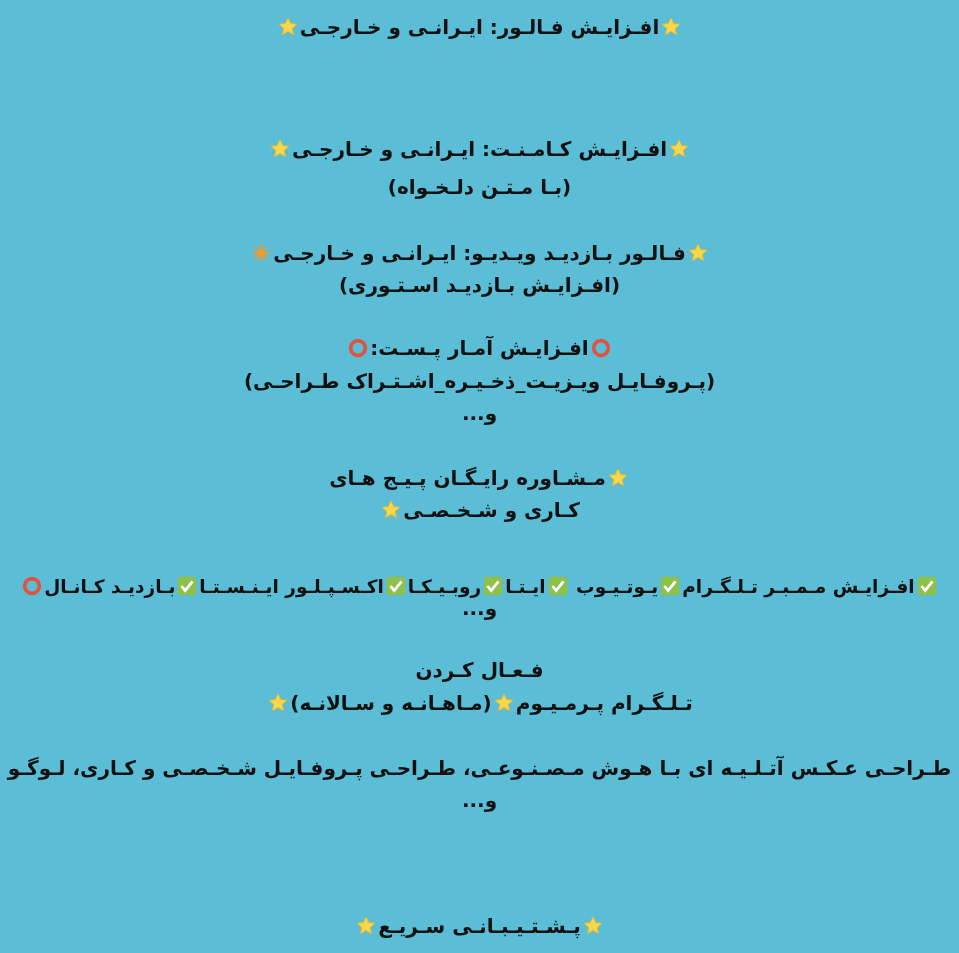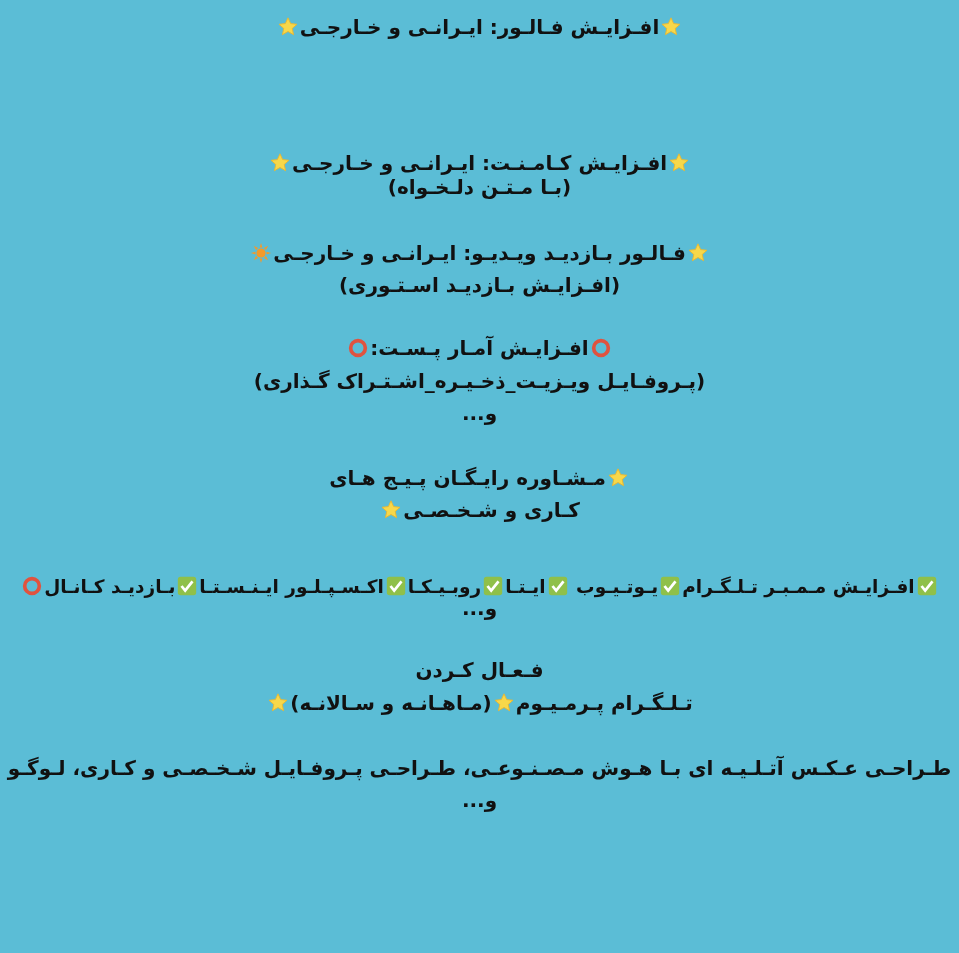--- a/index.html
+++ b/index.html
@@ -34,21 +34,21 @@
 
   <div class="line" style="top:12px">
     <span class="ic"><svg viewBox="0 0 24 24">
           <path d="M12 2l2.9 6.3 6.9.7-5.2 4.6 1.5 6.8L12 16.9 5.9 20.4l1.5-6.8L2.2 9l6.9-.7z" fill="#f7d84a" stroke="#e8b730" stroke-width="1"></path>
         </svg></span><span class="t">افـزایـش فـالـور: ایـرانـی و خـارجـی</span><span class="ic"><svg viewBox="0 0 24 24">
           <path d="M12 2l2.9 6.3 6.9.7-5.2 4.6 1.5 6.8L12 16.9 5.9 20.4l1.5-6.8L2.2 9l6.9-.7z" fill="#f7d84a" stroke="#e8b730" stroke-width="1"></path>
         </svg></span>
   </div>
 
 
-  <div class="line" style="top:148px">
+  <div class="line" style="top:134px">
     <span class="ic"><svg viewBox="0 0 24 24">
           <path d="M12 2l2.9 6.3 6.9.7-5.2 4.6 1.5 6.8L12 16.9 5.9 20.4l1.5-6.8L2.2 9l6.9-.7z" fill="#f7d84a" stroke="#e8b730" stroke-width="1"></path>
         </svg></span><span class="t">افـزایـش کـامـنـت: ایـرانـی و خـارجـی</span><span class="ic"><svg viewBox="0 0 24 24">
           <path d="M12 2l2.9 6.3 6.9.7-5.2 4.6 1.5 6.8L12 16.9 5.9 20.4l1.5-6.8L2.2 9l6.9-.7z" fill="#f7d84a" stroke="#e8b730" stroke-width="1"></path>
         </svg></span>
   </div>
   <div class="line" style="top:172px">(بـا مـتـن دلـخـواه)</div>
 
   <div class="line" style="top:238px">
     <span class="ic"><svg viewBox="0 0 24 24">
@@ -62,21 +62,21 @@
   </div>
   <div class="line" style="top:270px">(افـزایـش بـازدیـد اسـتـوری)</div>
 
   <div class="line" style="top:333px">
     <span class="ic"><svg viewBox="0 0 24 24">
           <circle cx="12" cy="12" r="8" fill="none" stroke="#e0533f" stroke-width="4"></circle>
         </svg></span><span class="t">افـزایـش آمـار پـسـت:</span><span class="ic"><svg viewBox="0 0 24 24">
           <circle cx="12" cy="12" r="8" fill="none" stroke="#e0533f" stroke-width="4"></circle>
         </svg></span>
   </div>
-  <div class="line" style="top:366px">(پـروفـایـل ویـزیـت_ذخـیـره_اشـتـراک گـذاری)</div>
+  <div class="line" style="top:366px">(پـروفـایـل ویـزیـت_ذخـیـره_اشـتـراک طـراحـی)</div>
   <div class="line" style="top:398px">و...</div>
 
   <div class="line" style="top:463px">
     <span class="ic"><svg viewBox="0 0 24 24">
           <path d="M12 2l2.9 6.3 6.9.7-5.2 4.6 1.5 6.8L12 16.9 5.9 20.4l1.5-6.8L2.2 9l6.9-.7z" fill="#f7d84a" stroke="#e8b730" stroke-width="1"></path>
         </svg></span><span class="t">مـشـاوره رایـگـان پـیـج هـای</span>
   </div>
   <div class="line" style="top:495px">
     <span class="t">کـاری و شـخـصـی</span><span class="ic"><svg viewBox="0 0 24 24">
           <path d="M12 2l2.9 6.3 6.9.7-5.2 4.6 1.5 6.8L12 16.9 5.9 20.4l1.5-6.8L2.2 9l6.9-.7z" fill="#f7d84a" stroke="#e8b730" stroke-width="1"></path>
@@ -115,14 +115,21 @@
   <div class="line" style="top:688px">
     <span class="t">تـلـگـرام پـرمـیـوم</span><span class="ic"><svg viewBox="0 0 24 24">
           <path d="M12 2l2.9 6.3 6.9.7-5.2 4.6 1.5 6.8L12 16.9 5.9 20.4l1.5-6.8L2.2 9l6.9-.7z" fill="#f7d84a" stroke="#e8b730" stroke-width="1"></path>
         </svg></span><span class="t">(مـاهـانـه و سـالانـه)</span><span class="ic"><svg viewBox="0 0 24 24">
           <path d="M12 2l2.9 6.3 6.9.7-5.2 4.6 1.5 6.8L12 16.9 5.9 20.4l1.5-6.8L2.2 9l6.9-.7z" fill="#f7d84a" stroke="#e8b730" stroke-width="1"></path>
         </svg></span>
   </div>
   <div class="line" style="top:785px">و...</div>
 
 
+  <div class="line" style="top:911px">
+    <span class="ic"><svg viewBox="0 0 24 24">
+          <path d="M12 2l2.9 6.3 6.9.7-5.2 4.6 1.5 6.8L12 16.9 5.9 20.4l1.5-6.8L2.2 9l6.9-.7z" fill="#f7d84a" stroke="#e8b730" stroke-width="1"></path>
+        </svg></span><span class="t">پـشـتـیـبـانـی سـریـع</span><span class="ic"><svg viewBox="0 0 24 24">
+          <path d="M12 2l2.9 6.3 6.9.7-5.2 4.6 1.5 6.8L12 16.9 5.9 20.4l1.5-6.8L2.2 9l6.9-.7z" fill="#f7d84a" stroke="#e8b730" stroke-width="1"></path>
+        </svg></span>
+  </div>
 
 </div>
 
 </body></html>

